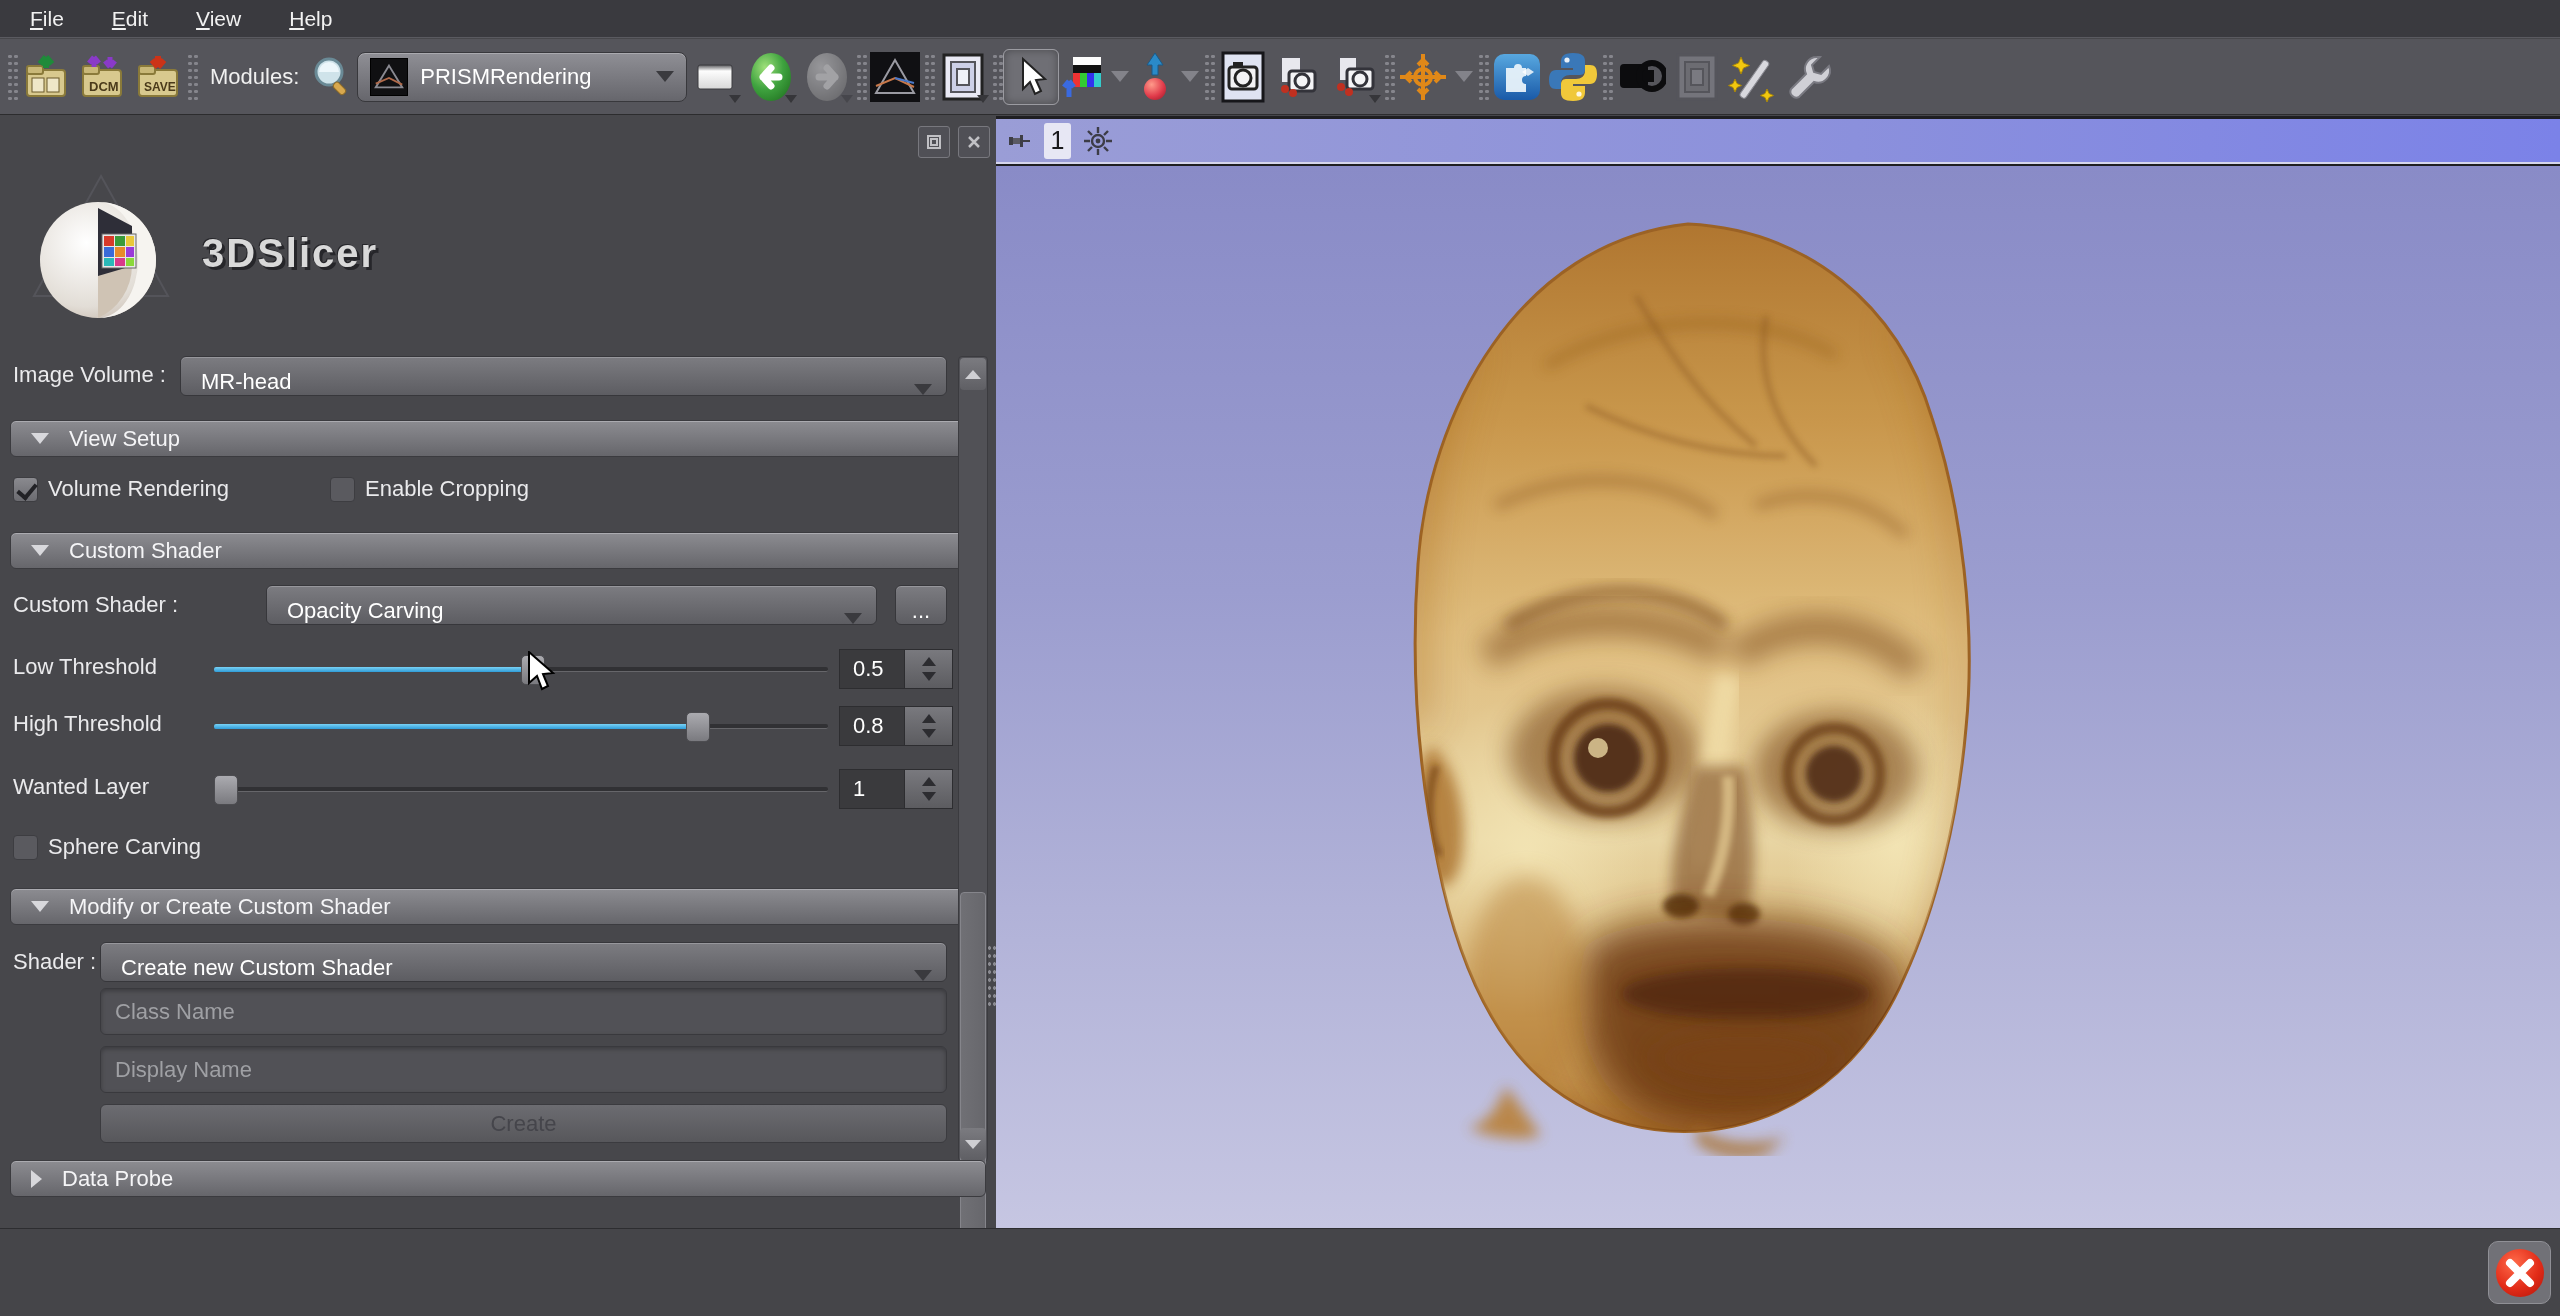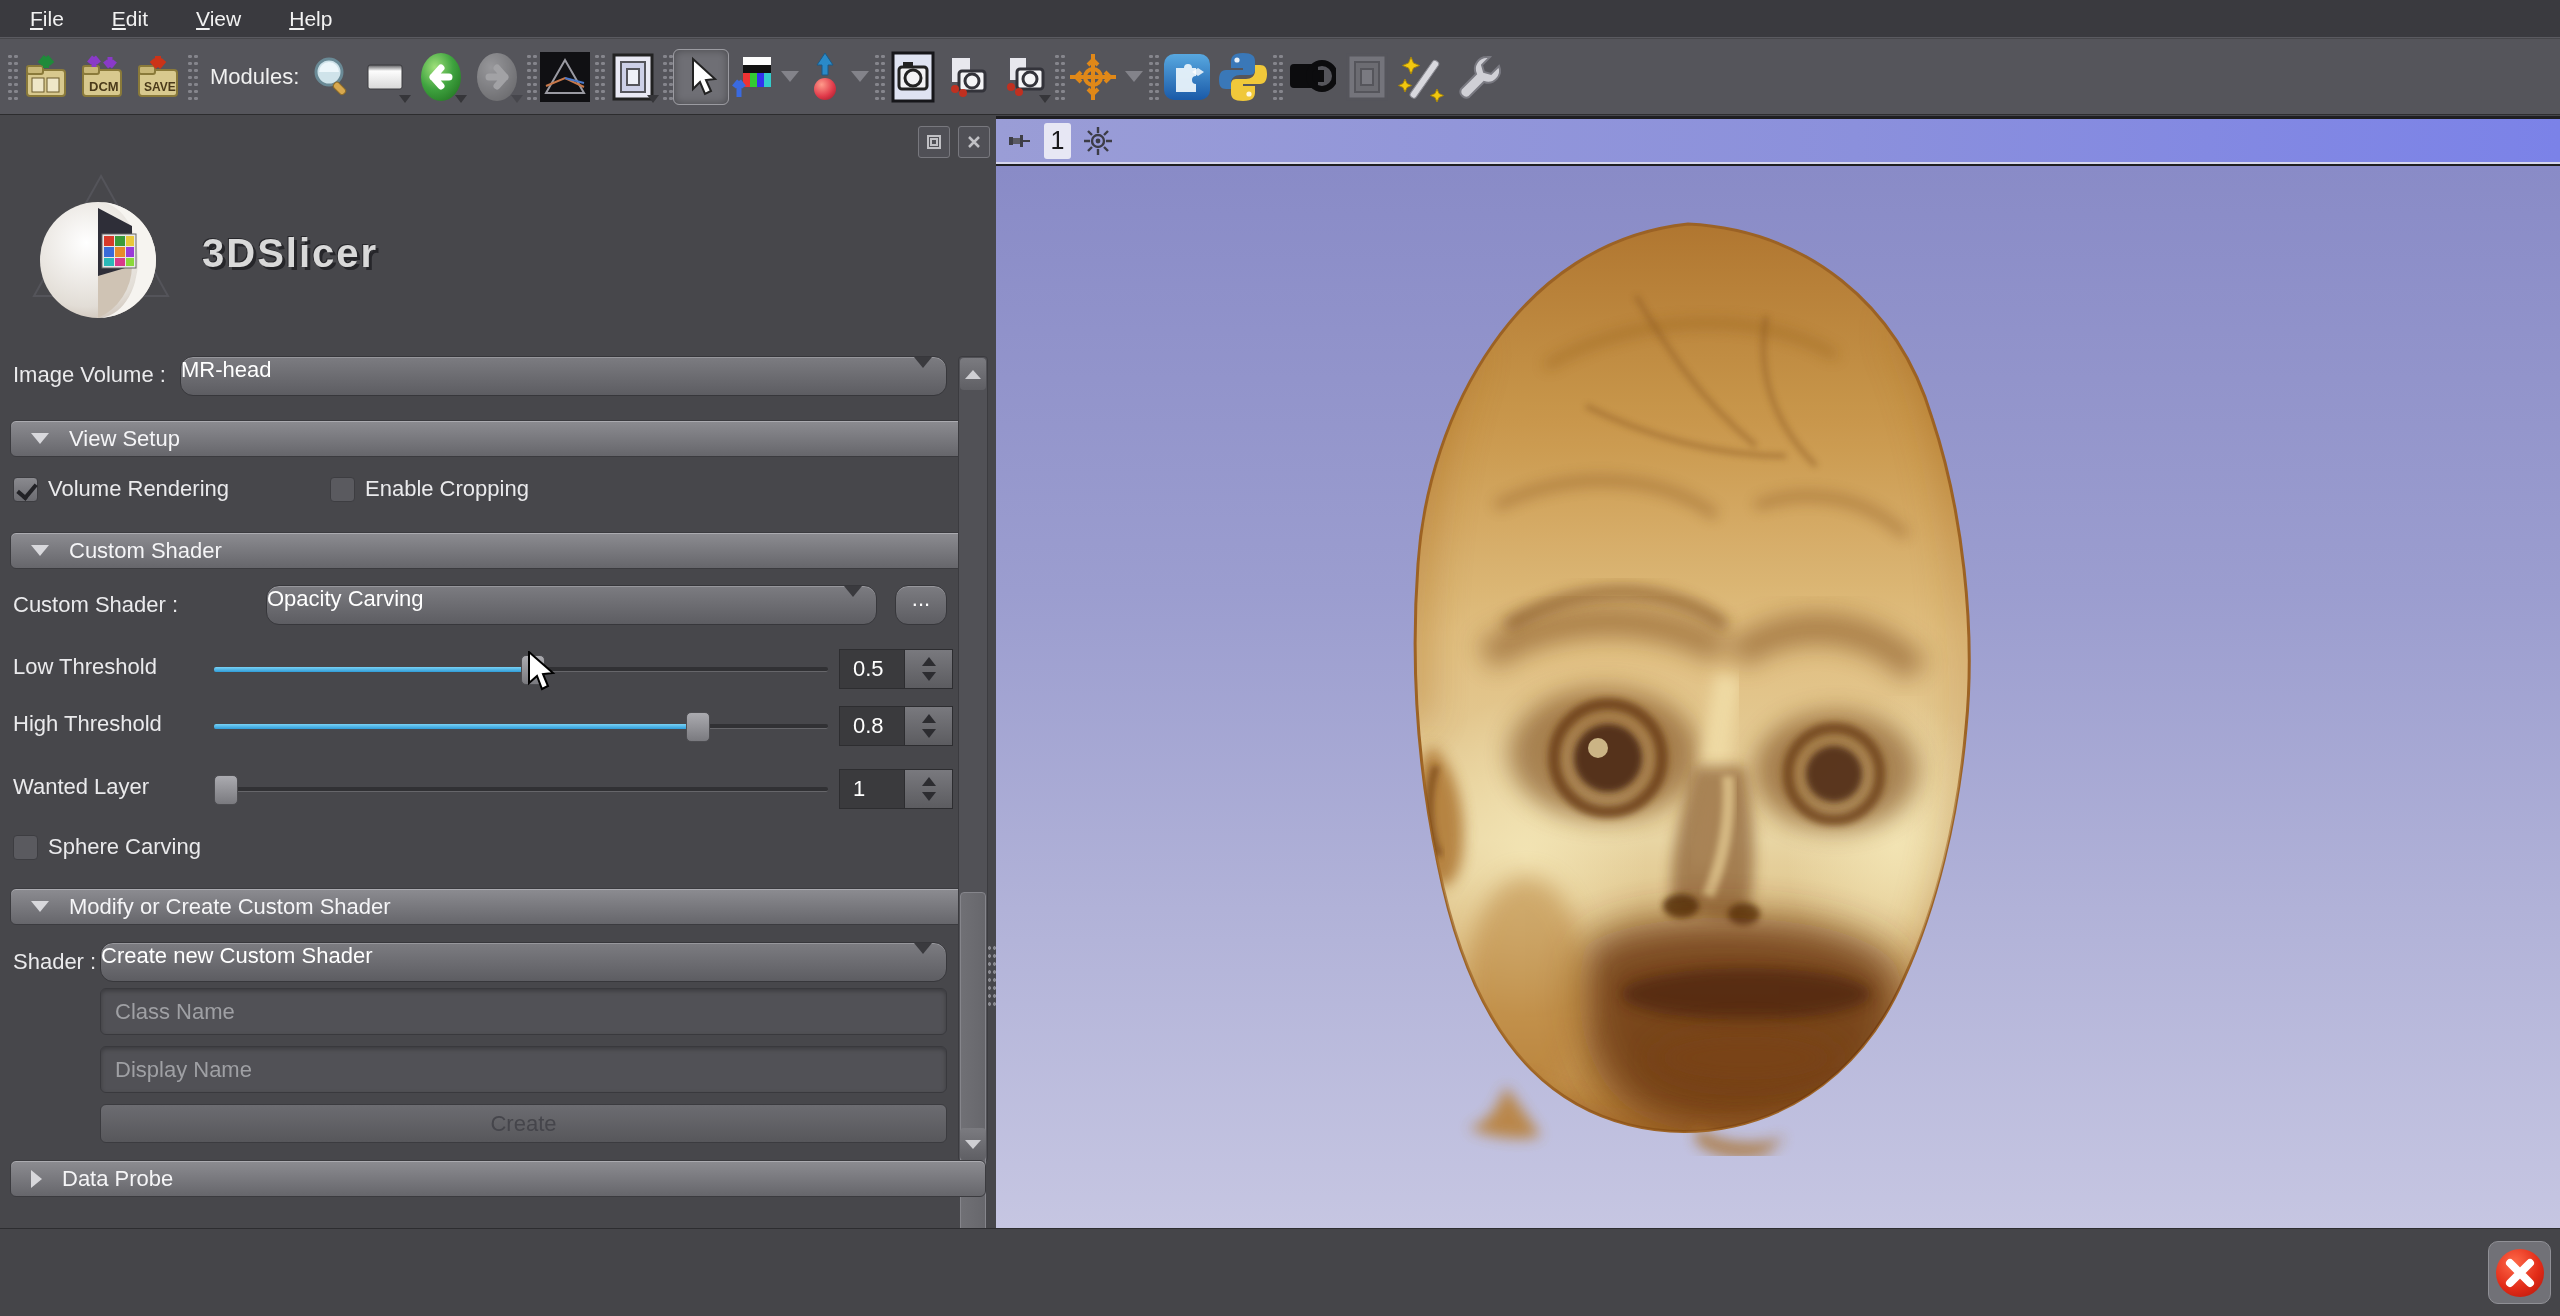--- a/index.html
+++ b/index.html
@@ -27,21 +27,21 @@
 
   
   .left-panel{position:absolute;top:116px;left:0;width:996px;bottom:0;background:#47474b}
   .dock-controls{position:absolute;top:10px;right:6px;display:flex;gap:8px}
   .dock-btn{width:32px;height:32px;border:1px solid #78787e;border-radius:3px;background:#505056;color:#c4c4c8;display:flex;align-items:center;justify-content:center;font-size:17px}
   .logo-row{position:absolute;top:52px;left:26px;display:flex;align-items:center;gap:26px}
   .logo-text{color:#d9d9d9;font-size:40px;font-weight:bold;letter-spacing:2px;text-shadow:3px 3px 0 #26262a,-1px -1px 0 #26262a}
 
   .lbl{color:#eaeaec;font-size:22px;white-space:nowrap}
 
-  .combo{position:absolute;height:40px;border-radius:13px;background:linear-gradient(#7c7c81,#5d5d62);border:1px solid #37373b;box-shadow:inset 0 1px 0 #97979c;display:flex;align-items:flex-start;padding:0 0;color:#fff;font-size:22px}
+  .combo{position:absolute;height:40px;border-radius:6px;background:linear-gradient(#7c7c81,#5d5d62);border:1px solid #37373b;box-shadow:inset 0 1px 0 #97979c;display:flex;align-items:flex-end;padding:0 20px;color:#fff;font-size:22px}
   .combo .combo-arrow{position:absolute;right:14px}
 
   .hdr{position:absolute;left:10px;width:956px;height:37px;border-radius:6px;background:linear-gradient(#8c8c91,#666â66b);background:linear-gradient(#8c8c91,#66666b);border:1px solid #3b3b3f;box-shadow:inset 0 1px 0 #ababb0;display:flex;align-items:center;color:#f5f5f7;font-size:22px;padding-left:20px;gap:20px}
   .tri-down{width:0;height:0;border-left:9px solid transparent;border-right:9px solid transparent;border-top:11px solid #d8d8dc;flex:0 0 auto}
   .tri-right{width:0;height:0;border-top:9px solid transparent;border-bottom:9px solid transparent;border-left:11px solid #d8d8dc;flex:0 0 auto}
 
   .checkrow{position:absolute;display:flex;align-items:center;gap:10px}
   .checkbox{width:25px;height:25px;border-radius:4px;background:linear-gradient(#8a8a8f,#6b6b70);border:1px solid #3d3d41;position:relative;flex:0 0 auto}
   .checkbox.unchecked{background:#5a5a5f}
   .checkbox.checked::after{content:"";position:absolute;left:7px;top:2px;width:8px;height:15px;border:solid #222226;border-width:0 4px 4px 0;transform:rotate(40deg)}
@@ -127,20 +127,29 @@
 
   <span class="modules-label">Modules:</span>
   <div class="tbtn" style="width:50px">
     <svg width="44" height="44" viewBox="0 0 44 44">
       <circle cx="19" cy="17" r="13" fill="#cfe3ea" stroke="#6a8a96" stroke-width="3"></circle>
       <path d="M9,17 a10,10 0 0 1 20,0" fill="#f4fbff" opacity=".8"></path>
       <rect x="27" y="26" width="14" height="7" rx="3" transform="rotate(45 27 26)" fill="#d8a84e" stroke="#8a6a2a"></rect>
     </svg>
   </div>
 
+  <div class="module-combo">
+    <svg class="thumb" width="38" height="38" viewBox="0 0 38 38">
+      <rect width="38" height="38" fill="#101012"></rect>
+      <path d="M19,7 L33,30 L5,30 Z" fill="none" stroke="#8a8a92" stroke-width="2"></path>
+      <path d="M5,26 L19,20 L33,27" stroke="#b06a4a" stroke-width="2" fill="none"></path>
+    </svg>
+    <span class="mlabel">PRISMRendering</span>
+    <span class="combo-arrow"></span>
+  </div>
 
   <div class="tbtn">
     <svg width="40" height="40" viewBox="0 0 40 40">
       <defs>
           <linearGradient id="hist" x1="0" y1="0" x2="0" y2="1">
         <stop offset="0" stop-color="#5a5a5e"></stop>
             <stop offset=".25" stop-color="#fdfdfd"></stop>
             <stop offset="1" stop-color="#d8d8d8"></stop>
       </linearGradient>
         </defs>

